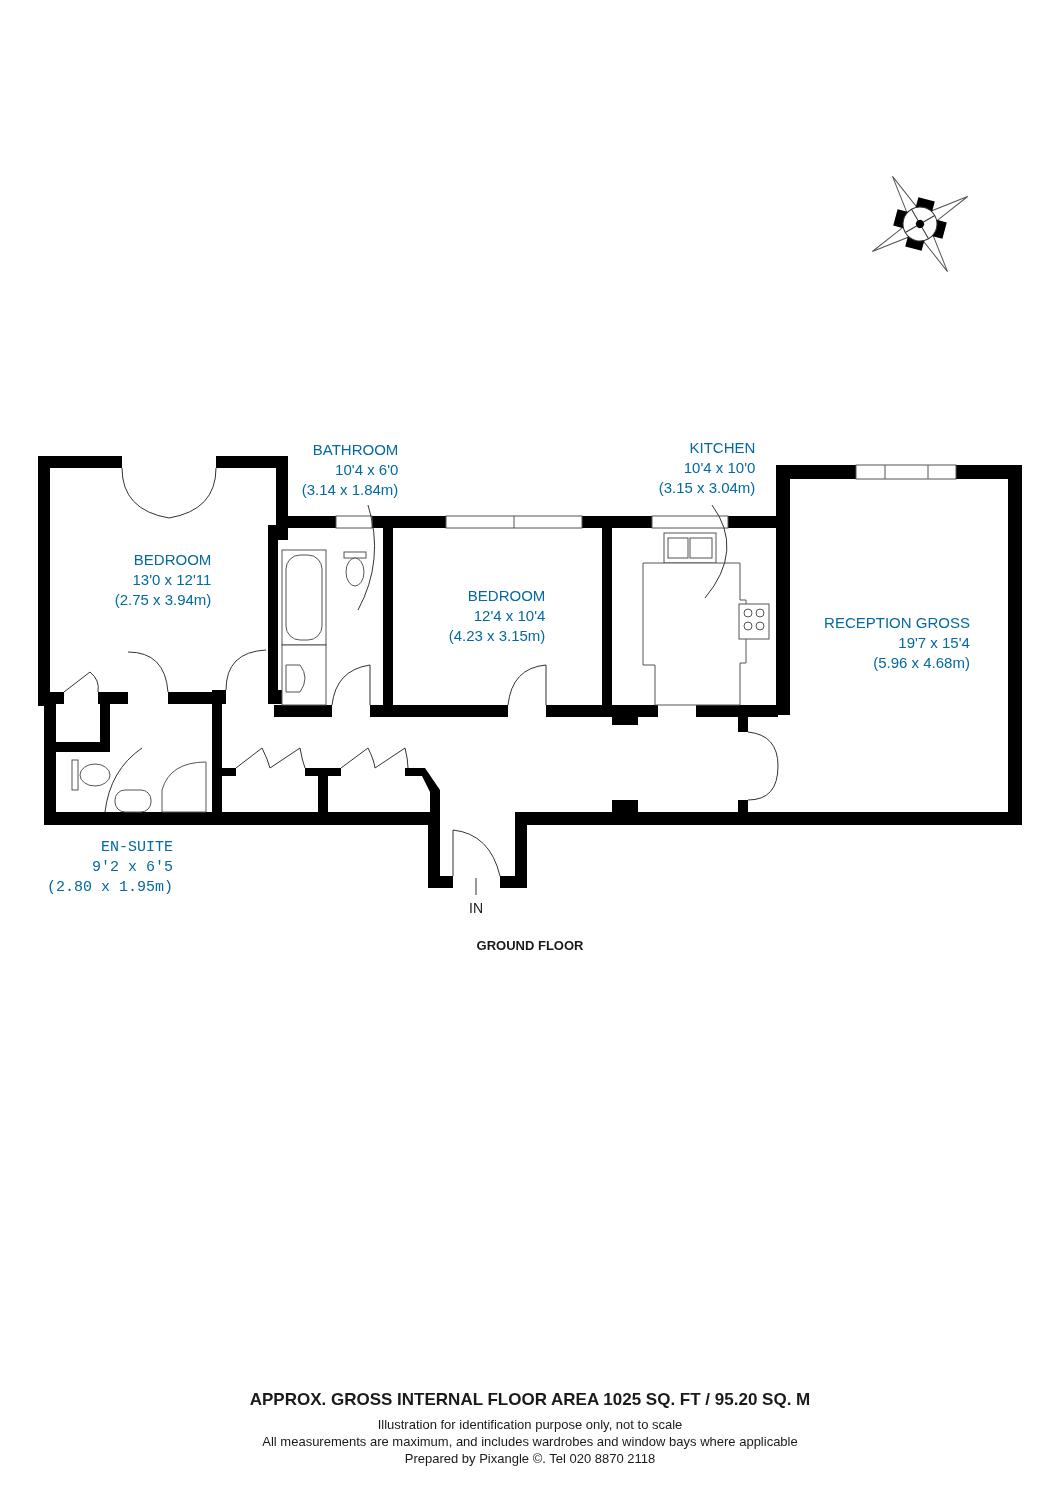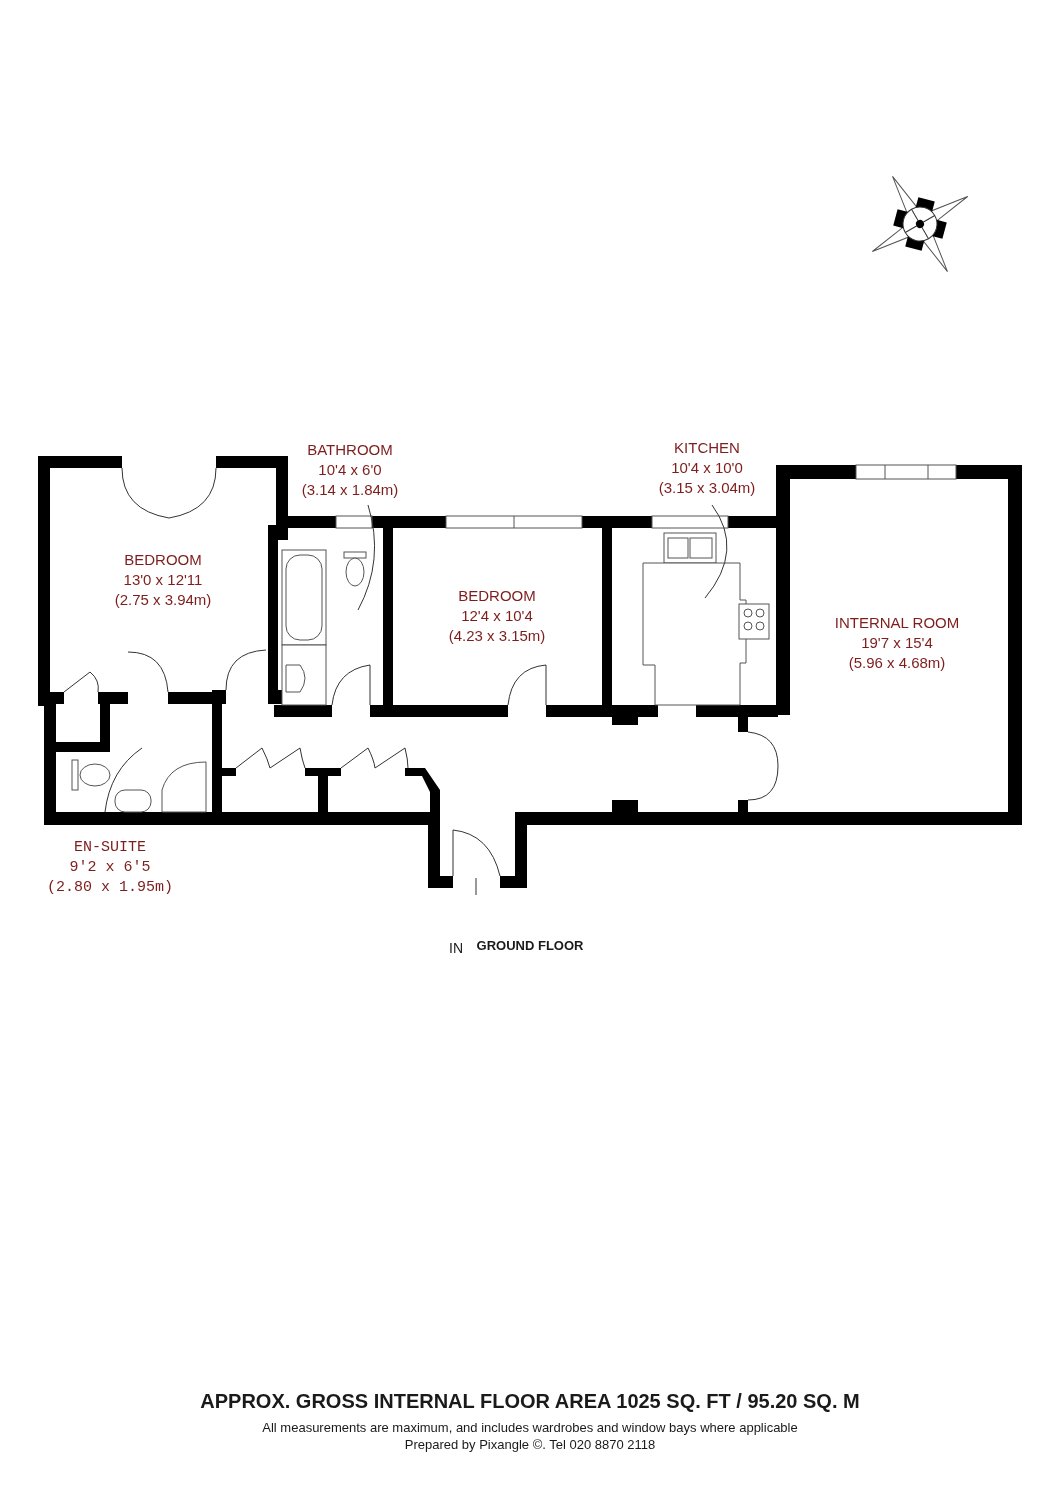--- a/index.html
+++ b/index.html
@@ -2,26 +2,26 @@
 <html><head>
 <meta charset="utf-8">
 <style>
   html, body { margin: 0; padding: 0; background: #ffffff; }
   body { width: 1060px; height: 1500px; position: relative; overflow: hidden;
          font-family: "Liberation Sans", sans-serif; color: #1a1a1a; }
   svg { position: absolute; left: 0; top: 0; }
   .wall { fill: #000; }
   .thin { fill: none; stroke: #333; stroke-width: 1; }
   .fix { fill: #fff; stroke: #555; stroke-width: 1; }
-  .lbl { position: absolute; text-align: center; font-size: 15px; line-height: 20px; color: #7f1d1d; white-space: nowrap; transform: translateX(-50%); }
+  .lbl { position: absolute; text-align: right; font-size: 15px; line-height: 20px; color: #0369a1; white-space: nowrap; transform: translateX(-50%); }
   .floor-title { position: absolute; left: 530px; top: 938px; transform: translateX(-50%); font-weight: bold; font-size: 13px; }
   .footer { position: absolute; left: 0; width: 1060px; top: 1390px; text-align: center; }
-  .footer .area { font-weight: bold; font-size: 20px; margin-bottom: 6px; }
+  .footer .area { font-weight: bold; font-size: 17px; margin-bottom: 6px; }
   .footer .note { font-size: 13px; line-height: 17px; }
-  .in-label { position: absolute; left: 456px; top: 900px; transform: translateX(-50%); font-size: 14px; margin-top: 40px; }
+  .in-label { position: absolute; left: 476px; top: 900px; transform: translateX(-50%); font-size: 14px; }
 </style>
 </head>
 <body>
 
 <svg width="1060" height="1500" viewBox="0 0 1060 1500">
 
   <g transform="translate(920,224) rotate(-30)">
     <polygon points="0,-55 7,-7 0,0 -7,-7" class="fix"></polygon>
     <polygon points="0,55 7,7 0,0 -7,7" class="fix"></polygon>
     <polygon points="-55,0 -7,-7 0,0 -7,7" class="fix"></polygon>
@@ -162,30 +162,31 @@
   <div>BEDROOM</div>
   <div>12'4 x 10'4</div>
   <div>(4.23 x 3.15m)</div>
 </div>
 <div class="lbl" style="left:707px; top:438px;">
   <div>KITCHEN</div>
   <div>10'4 x 10'0</div>
   <div>(3.15 x 3.04m)</div>
 </div>
 <div class="lbl" style="left:897px; top:613px;">
-  <div>INTERNAL ROOM</div>
+  <div>RECEPTION GROSS</div>
   <div>19'7 x 15'4</div>
   <div>(5.96 x 4.68m)</div>
 </div>
 <div class="lbl" style="left:110px; top:838px;font-family:Liberation Mono, monospace;">
   <div>EN-SUITE</div>
   <div>9'2 x 6'5</div>
   <div>(2.80 x 1.95m)</div>
 </div>
 
 <div class="in-label">IN</div>
 <div class="floor-title">GROUND FLOOR</div>
 
 <div class="footer">
   <div class="area">APPROX. GROSS INTERNAL FLOOR AREA 1025 SQ. FT / 95.20 SQ. M</div>
+  <div class="note">Illustration for identification purpose only, not to scale</div>
   <div class="note">All measurements are maximum, and includes wardrobes and window bays where applicable</div>
   <div class="note">Prepared by Pixangle ©. Tel 020 8870 2118</div>
 </div>
 
 </body></html>

